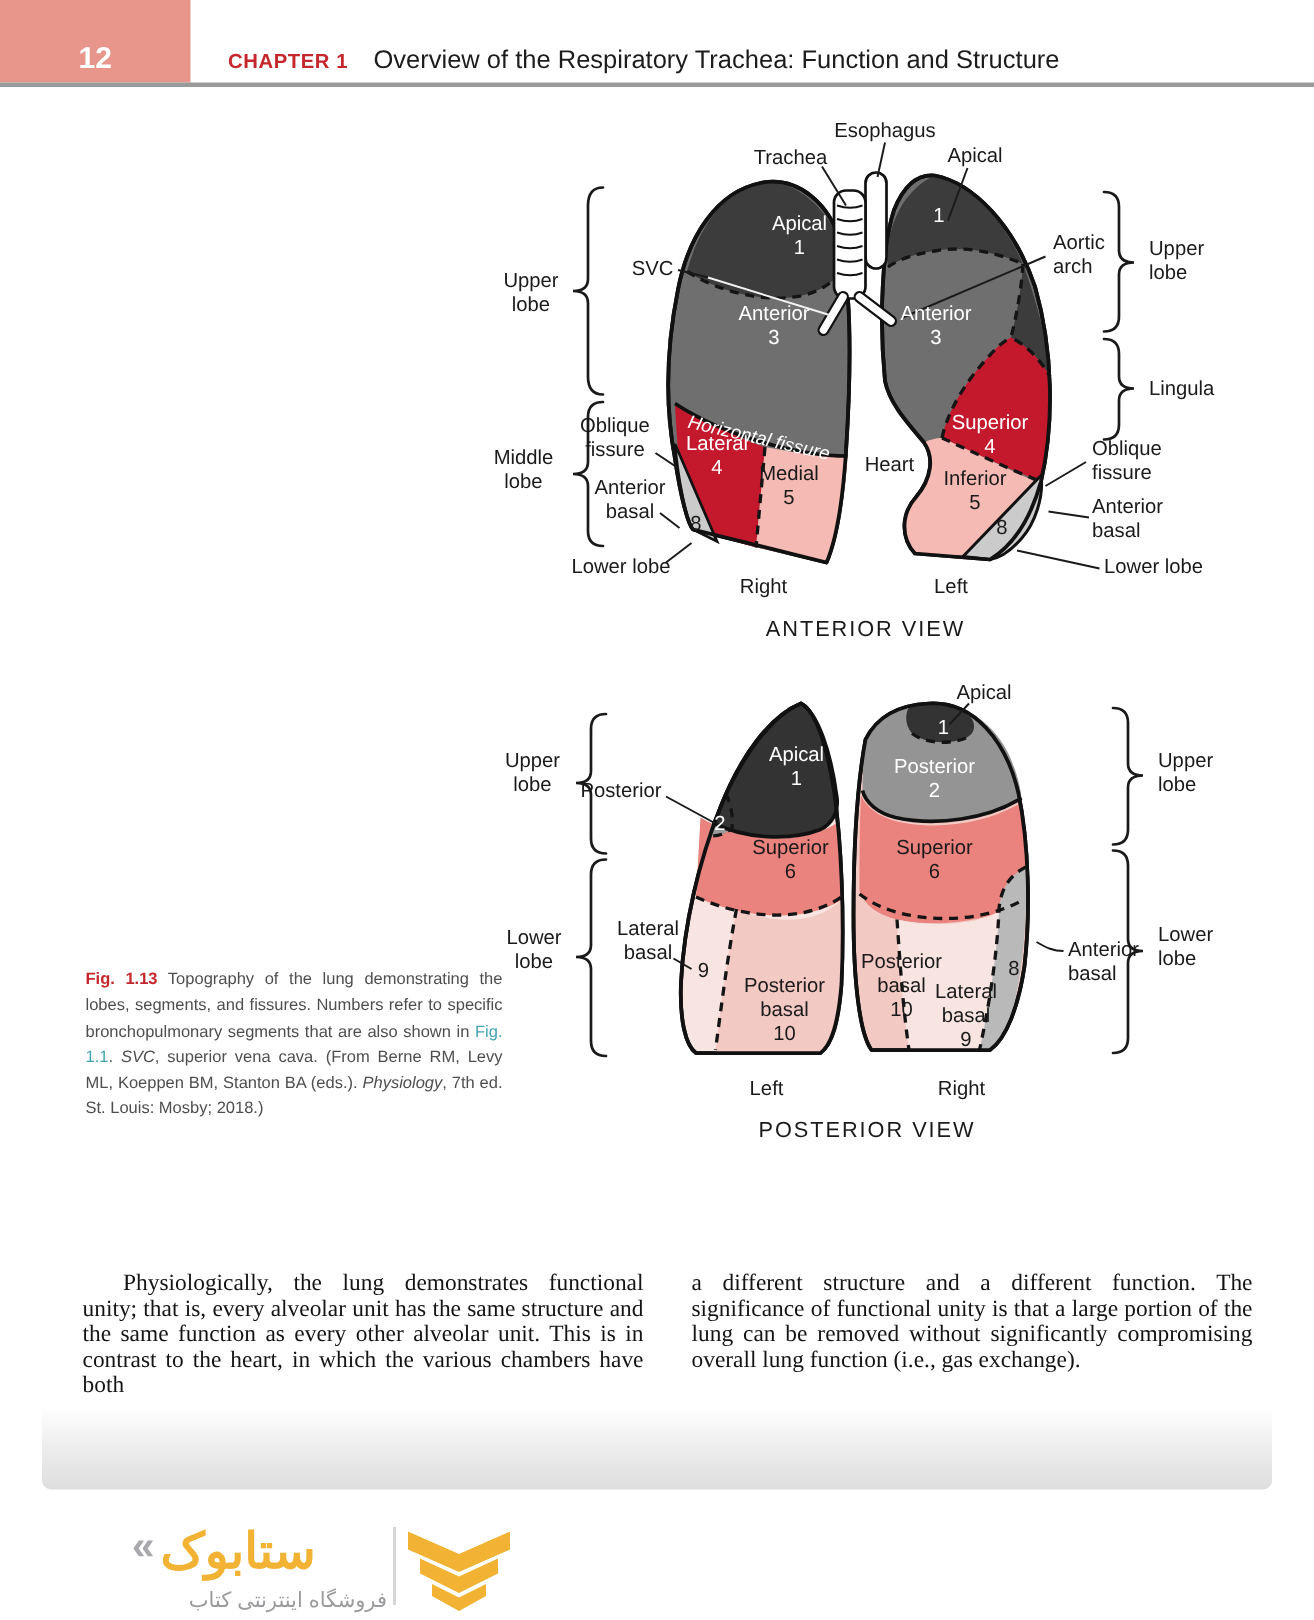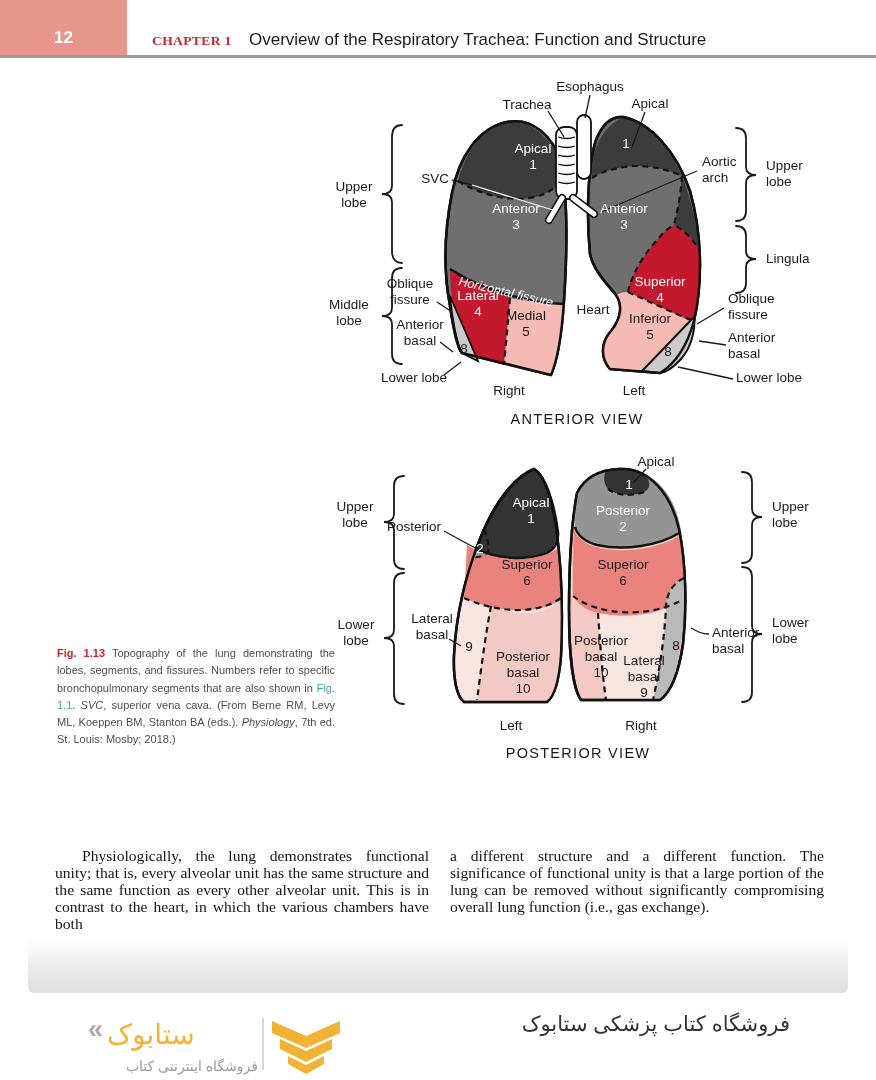--- a/index.html
+++ b/index.html
@@ -1,38 +1,38 @@
 <!DOCTYPE html>
 <html><head>
 <meta charset="utf-8">
 <style>
   html,body{margin:0;padding:0;}
   body{width:876px;height:1080px;position:relative;background:#fff;font-family:"Liberation Sans",sans-serif;overflow:hidden;}
   .abs{position:absolute;}
   
   .pink-block{left:0;top:0;width:127px;height:55px;background:#e8968c;}
-  .page-num{left:0;top:28px;width:127px;text-align:center;color:#fff;font-weight:bold;font-size:17px;}
-  .chapter{left:152px;top:33px;color:#c5272d;font-weight:bold;font-size:13.5px;letter-spacing:.4px;font-family:Liberation Serif, serif;}
+  .page-num{left:0;top:28px;width:127px;text-align:center;color:#fff;font-weight:bold;font-size:20px;}
+  .chapter{left:152px;top:33px;color:#c5272d;font-weight:bold;font-size:13.5px;letter-spacing:.4px;}
   .doc-title{left:249px;top:30px;color:#1c1c1c;font-size:17px;}
   .rule{left:0;top:55px;width:876px;height:3px;background:#9a9a9a;}
   
   .caption{left:57px;top:645px;width:278px;font-size:11px;line-height:17.3px;color:#4e4e4e;text-align:justify;}
   .cap-red{color:#c5272d;font-weight:bold;}
   .cap-link{color:#44a3b2;}
   .ital{font-style:italic;}
   
   .bodycol{font-family:"Liberation Serif",serif;font-size:15.6px;line-height:17px;color:#141414;text-align:justify;width:374px;top:847px;}
   .col1{left:55px;text-indent:27px;}
-  .col2{left:450px;}
+  .col2{left:461px;}
   
   .page-shadow{left:28px;top:938px;width:820px;height:55px;background:linear-gradient(#ffffff 0%,#ebebeb 55%,#dedede 100%);border-radius:0 0 6px 6px;}
   
   .logo-row{left:88px;top:1014px;width:180px;height:44px;}
   .logo-chev{color:#a9a9ad;font-size:27px;font-weight:bold;vertical-align:6px;margin-right:4px;}
-  .logo-word{color:#f2b233;font-size:28px;font-weight:normal;}
+  .logo-word{color:#f2b233;font-size:33px;font-weight:bold;}
   .logo-tagline{left:110px;top:1058px;width:148px;text-align:right;color:#9b9b9e;font-size:14px;}
   .logo-divider{left:262px;top:1018px;width:2px;height:52px;background:#d6d6d6;}
   .store-block{left:430px;top:1012px;width:360px;text-align:right;}
   .store-title{font-size:21px;color:#333;direction:rtl;}
   .store-url{margin-top:7px;font-size:21px;font-weight:bold;letter-spacing:5px;color:#262626;}
   .url-accent{color:#f2b233;}
   
   svg{position:absolute;}
   svg text{font-family:"Liberation Sans",sans-serif;font-size:13.5px;fill:#1a1a1a;}
   .seg-w{fill:#fff;}
@@ -218,14 +218,13 @@
   <span class="logo-chev">«</span><span class="logo-word">ستابوک</span>
 </div>
 <div class="abs logo-tagline">فروشگاه اینترنتی کتاب</div>
 <div class="abs logo-divider"></div>
 <svg style="left:272px;top:1021px;" width="68" height="54" viewBox="0 0 68 54">
   <polygon fill="#f2b233" points="0,0 34,15 68,0 68,12 34,27 0,12"></polygon>
   <polygon fill="#f2b233" points="8,18 34,30 60,18 60,28 34,41 8,28"></polygon>
   <polygon fill="#f2b233" points="16,35 34,44 52,35 52,43 34,53 16,43"></polygon>
 </svg>
 <div class="abs store-block">
-  <div class="store-title">فروشگاه کتاب پزشکی ستابوک</div>
 </div>
 
 </body></html>

